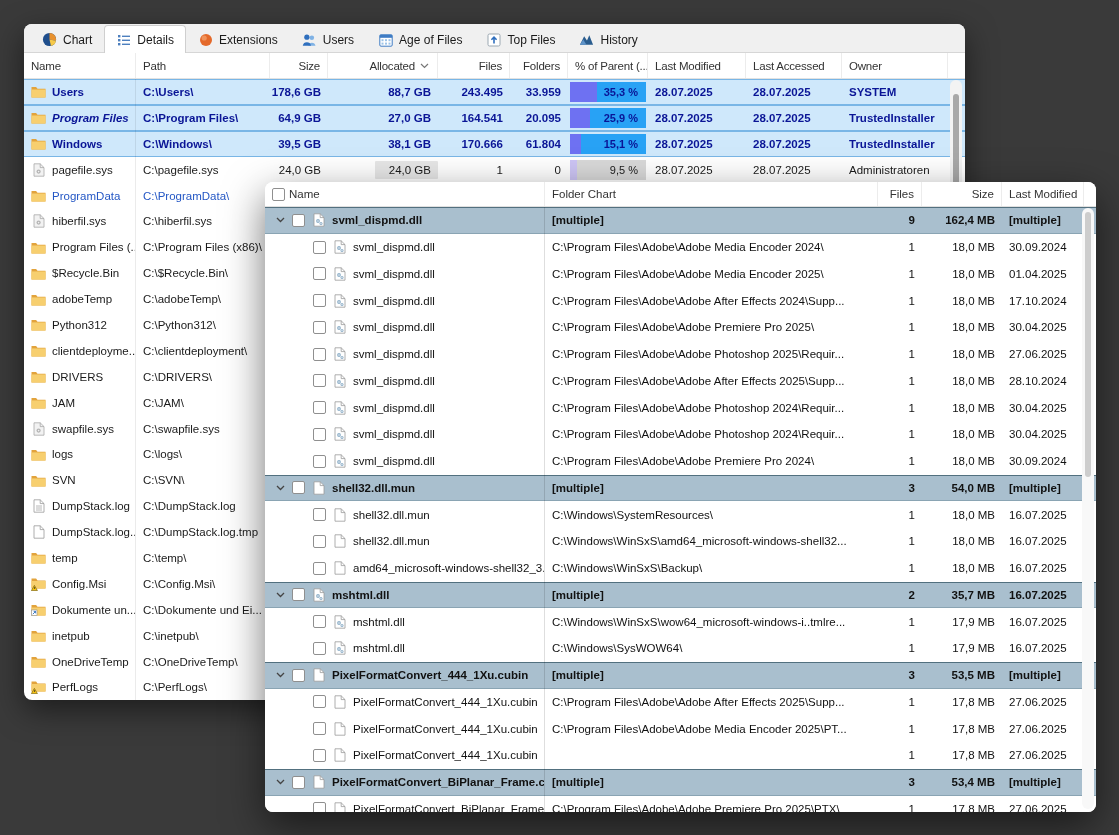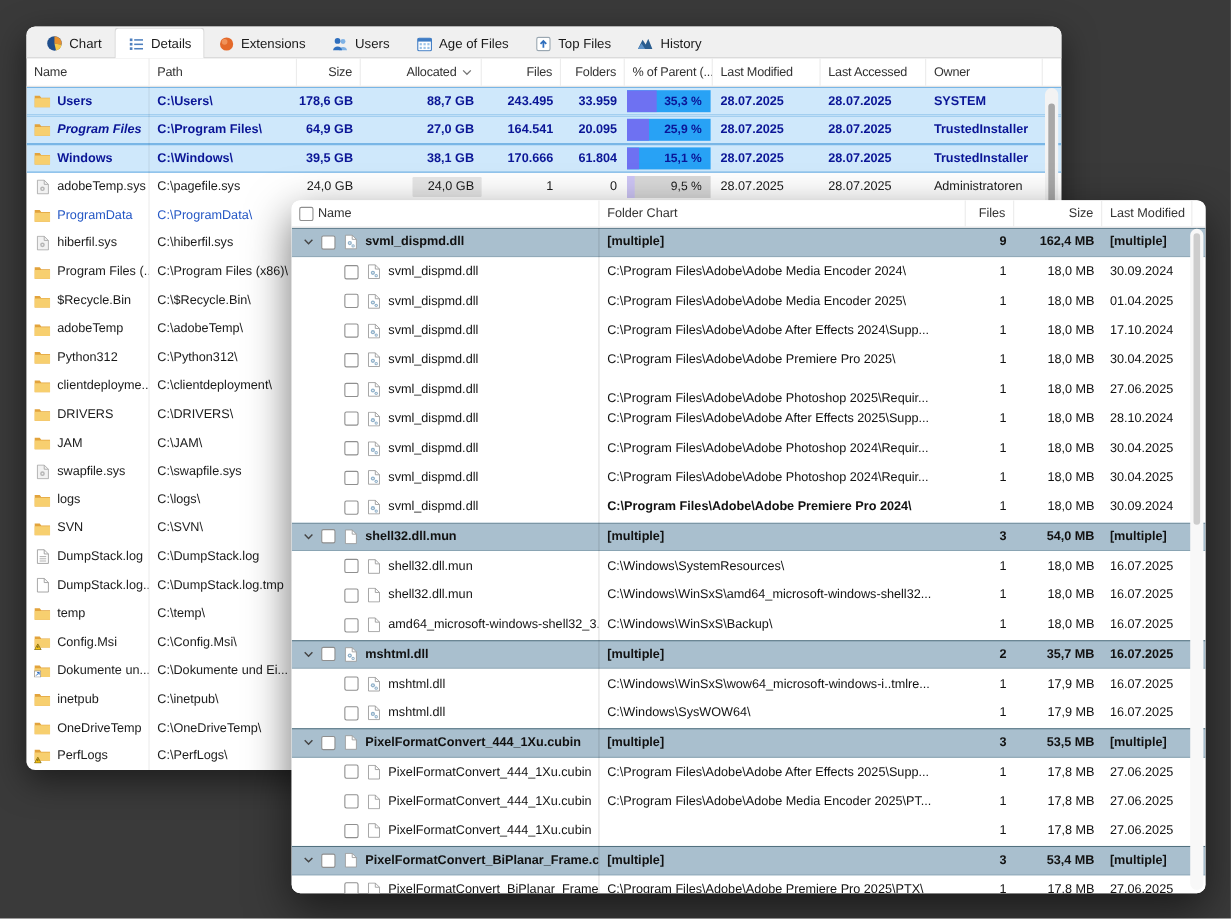--- a/index.html
+++ b/index.html
@@ -326,21 +326,21 @@
       <div class="drow">
         <div class="cell cname" style="width: 112px;">
           <span class="icn">
             <svg width="12" height="14" viewBox="0 0 12 14">
               <path d="M1 0.8 h6.2 L11 4.6 V13.2 H1 Z" fill="#f2f2f2" stroke="#a8a8a8" stroke-width="0.8"></path>
               <path d="M7.2 0.8 V4.6 H11" fill="none" stroke="#a8a8a8" stroke-width="0.8"></path>
               <circle cx="5.6" cy="8.6" r="2.1" fill="#b5b5b5"></circle>
               <circle cx="5.6" cy="8.6" r="0.8" fill="#f2f2f2"></circle>
             </svg>
           </span>
-          <span>adobeTemp.sys</span>
+          <span>pagefile.sys</span>
         </div>
         <div class="cell" style="width: 134px;">
           <span>C:\pagefile.sys</span>
         </div>
         <div class="cell r" style="width: 58px;">
           <span>24,0 GB</span>
         </div>
         <div class="cell r" style="width: 110px;">
           <span class="allocshade"><span>24,0 GB</span></span>
         </div>
@@ -1000,21 +1000,21 @@
               <path d="M1 0.8 h6.2 L11 4.6 V13.2 H1 Z" fill="#fff" stroke="#9b9b9b" stroke-width="0.8"></path>
               <path d="M7.2 0.8 V4.6 H11" fill="none" stroke="#9b9b9b" stroke-width="0.8"></path>
               <circle cx="5" cy="8" r="1.9" fill="#8fb0c9"></circle>
               <circle cx="5" cy="8" r="0.7" fill="#fff"></circle>
               <circle cx="8" cy="10.6" r="1.5" fill="#8fb0c9"></circle>
               <circle cx="8" cy="10.6" r="0.6" fill="#fff"></circle>
             </svg>
           </span>
           <span>svml_dispmd.dll</span>
         </div>
-        <div class="fcell" style="width: 333px; align-items: flex-end;">
+        <div class="fcell" style="width: 333px;">
           <span>C:\Program Files\Adobe\Adobe Photoshop 2025\Requir...</span>
         </div>
         <div class="fcell r" style="width: 44px;">
           <span>1</span>
         </div>
         <div class="fcell r" style="width: 80px;">
           <span>18,0 MB</span>
         </div>
         <div class="fcell" style="width: 82px;">
           <span>27.06.2025</span>
@@ -1112,21 +1112,21 @@
               <path d="M1 0.8 h6.2 L11 4.6 V13.2 H1 Z" fill="#fff" stroke="#9b9b9b" stroke-width="0.8"></path>
               <path d="M7.2 0.8 V4.6 H11" fill="none" stroke="#9b9b9b" stroke-width="0.8"></path>
               <circle cx="5" cy="8" r="1.9" fill="#8fb0c9"></circle>
               <circle cx="5" cy="8" r="0.7" fill="#fff"></circle>
               <circle cx="8" cy="10.6" r="1.5" fill="#8fb0c9"></circle>
               <circle cx="8" cy="10.6" r="0.6" fill="#fff"></circle>
             </svg>
           </span>
           <span>svml_dispmd.dll</span>
         </div>
-        <div class="fcell" style="width: 333px; font-weight: bold;">
+        <div class="fcell" style="width: 333px;">
           <span>C:\Program Files\Adobe\Adobe Premiere Pro 2024\</span>
         </div>
         <div class="fcell r" style="width: 44px;">
           <span>1</span>
         </div>
         <div class="fcell r" style="width: 80px;">
           <span>18,0 MB</span>
         </div>
         <div class="fcell" style="width: 82px;">
           <span>30.09.2024</span>

